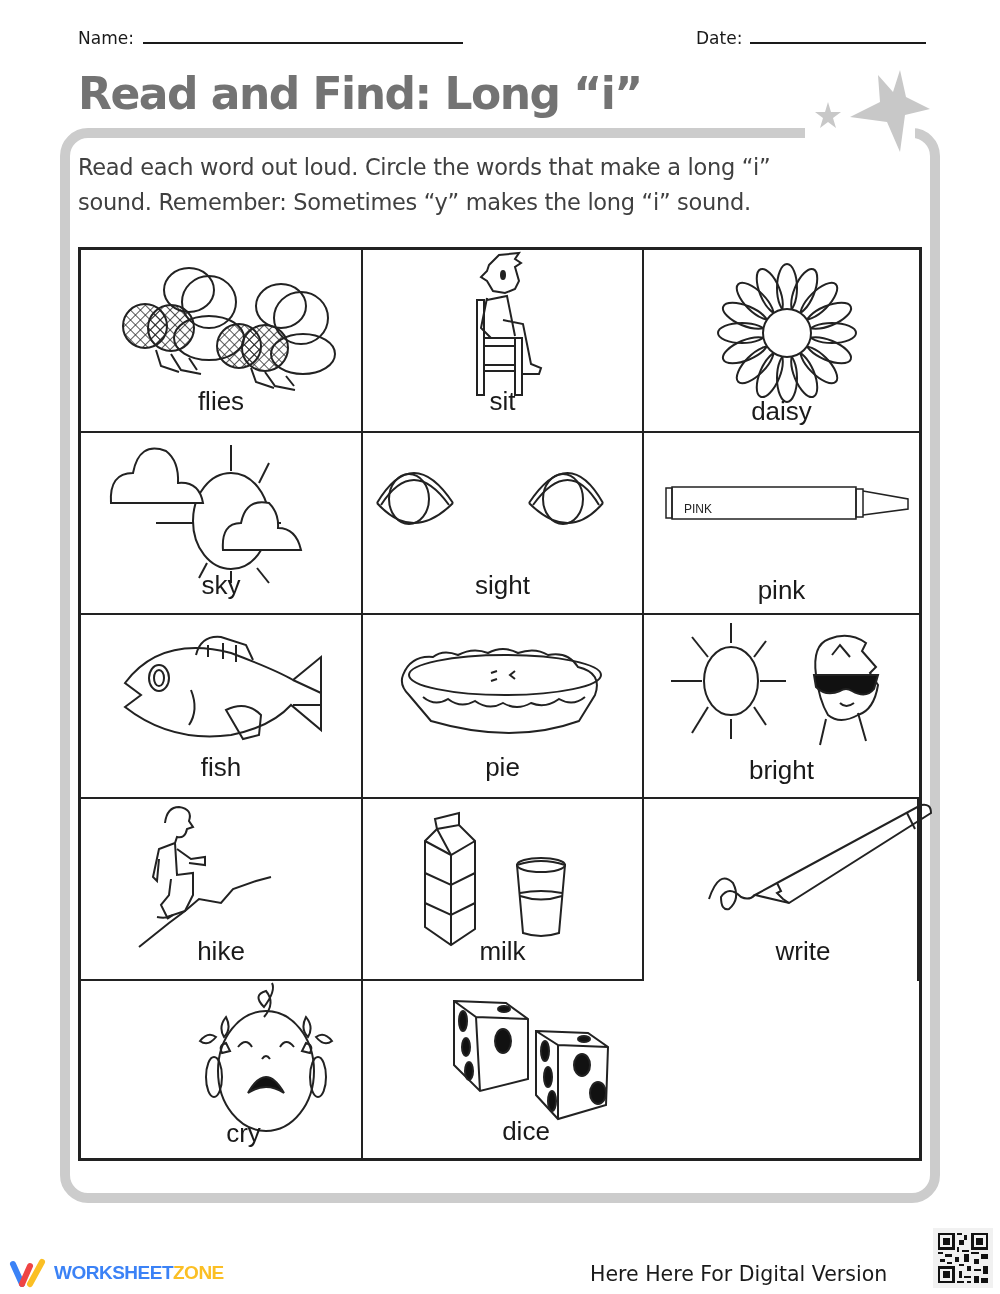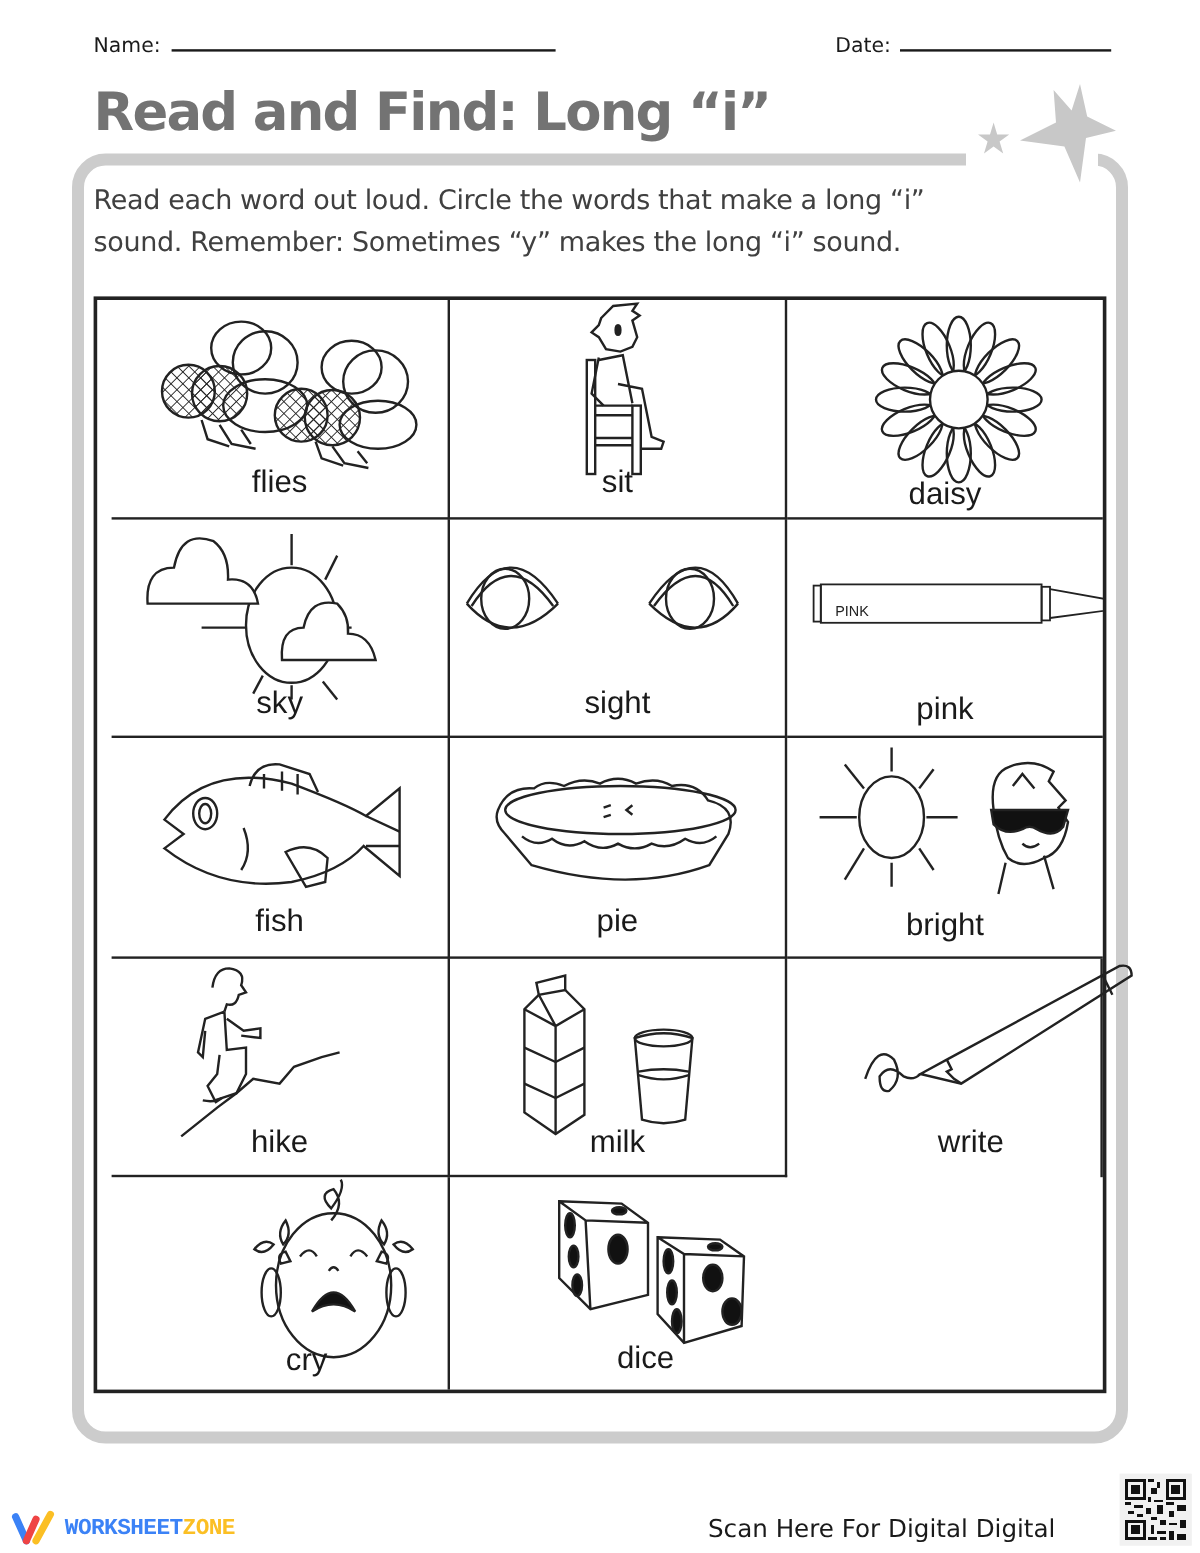--- a/index.html
+++ b/index.html
@@ -4,28 +4,28 @@
 <style>
   html, body { margin: 0; padding: 0; background: #ffffff; }
   body { width: 1000px; height: 1294px; position: relative; overflow: hidden; font-family: "DejaVu Sans", sans-serif; color: #1a1a1a; }
   .abs { position: absolute; }
   .label-line { font-family: "DejaVu Sans", sans-serif; font-size: 17px; color: #1a1a1a; }
   .blank { display: inline-block; border-bottom: 2px solid #1a1a1a; vertical-align: baseline; }
   .title { font-family: "DejaVu Sans", sans-serif; font-weight: bold; font-size: 44px; letter-spacing: -1.5px; color: #737373; }
   .frame { position: absolute; left: 60px; top: 128px; width: 860px; height: 1055px; border: 10px solid #cccccc; border-radius: 28px; }
   .frame-gap { position: absolute; left: 805px; top: 120px; width: 110px; height: 24px; background: #fff; }
   .instructions { position: absolute; left: 78px; top: 150px; width: 840px; font-family: "DejaVu Sans", sans-serif; font-size: 22.5px; line-height: 35px; color: #404040; letter-spacing: -0.3px; }
-  .grid { position: absolute; left: 78px; top: 247px; width: 844px; height: 914px; border: 3px solid #222; box-sizing: border-box; display: grid; grid-template-columns: 282px 281px 1fr; grid-template-rows: 183px 182px 184px 182px 1fr; padding-left: 12px; }
+  .grid { position: absolute; left: 78px; top: 247px; width: 844px; height: 914px; border: 3px solid #222; box-sizing: border-box; display: grid; grid-template-columns: 282px 281px 1fr; grid-template-rows: 183px 182px 184px 182px 1fr; }
   .cell { border-right: 2.5px solid #222; border-bottom: 2.5px solid #222; position: relative; }
   .cell.c3 { border-right: none; }
   .cell.r5 { border-bottom: none; margin-left: 45px; }
   .cell svg { position: absolute; left: 0; top: 0; }
   .word { position: absolute; left: 0; right: 0; text-align: center; font-family: "Liberation Sans", sans-serif; font-size: 26px; color: #1a1a1a; }
   .footer-logo { position: absolute; left: 8px; top: 1258px; display: flex; align-items: center; }
-  .logo-text { font-family: Liberation Mono, monospace; font-weight: bold; font-size: 19px; letter-spacing: -0.5px; margin-left: 6px; }
+  .logo-text { font-family: Liberation Sans, sans-serif; font-weight: bold; font-size: 19px; letter-spacing: -0.5px; margin-left: 6px; }
   .scan { position: absolute; left: 590px; top: 1262px; font-family: "DejaVu Sans", sans-serif; font-size: 20.5px; color: #1a1a1a; }
   .qr { position: absolute; left: 933px; top: 1228px; width: 60px; height: 60px; background: #f1f1f1; }
 </style>
 </head>
 <body>
 
 <div class="abs label-line" style="left:78px; top:28px;">
   <span>Name:</span>
   <span class="blank" style="width:320px; margin-left:4px;"></span>
 </div>
@@ -298,21 +298,21 @@
 <div class="footer-logo">
   <svg width="40" height="30" viewBox="0 0 40 30">
     <line x1="5" y1="6" x2="14" y2="26" stroke="#3b82f6" stroke-width="6" stroke-linecap="round"></line>
     <line x1="14" y1="26" x2="22" y2="8" stroke="#ef4444" stroke-width="6" stroke-linecap="round"></line>
     <line x1="22" y1="26" x2="34" y2="4" stroke="#fbbf24" stroke-width="6" stroke-linecap="round"></line>
   </svg>
   <span class="logo-text">
     <span style="color:#3b82f6;">WORKSHEET</span><span style="color:#fbbf24;">ZONE</span>
   </span>
 </div>
-<div class="scan">Scan Here For Digital Digital</div>
+<div class="scan">Here Here For Digital Version</div>
 <svg class="qr" width="60" height="60" viewBox="0 0 25 25" shape-rendering="crispEdges">
   <rect x="0" y="0" width="25" height="25" fill="#f1f1f1"></rect>
   <g fill="#111">
     <rect x="2" y="2" width="7" height="7"></rect>
       <rect x="3" y="3" width="5" height="5" fill="#f1f1f1"></rect>
       <rect x="4" y="4" width="3" height="3"></rect>
     <rect x="16" y="2" width="7" height="7"></rect>
       <rect x="17" y="3" width="5" height="5" fill="#f1f1f1"></rect>
       <rect x="18" y="4" width="3" height="3"></rect>
     <rect x="2" y="16" width="7" height="7"></rect>

